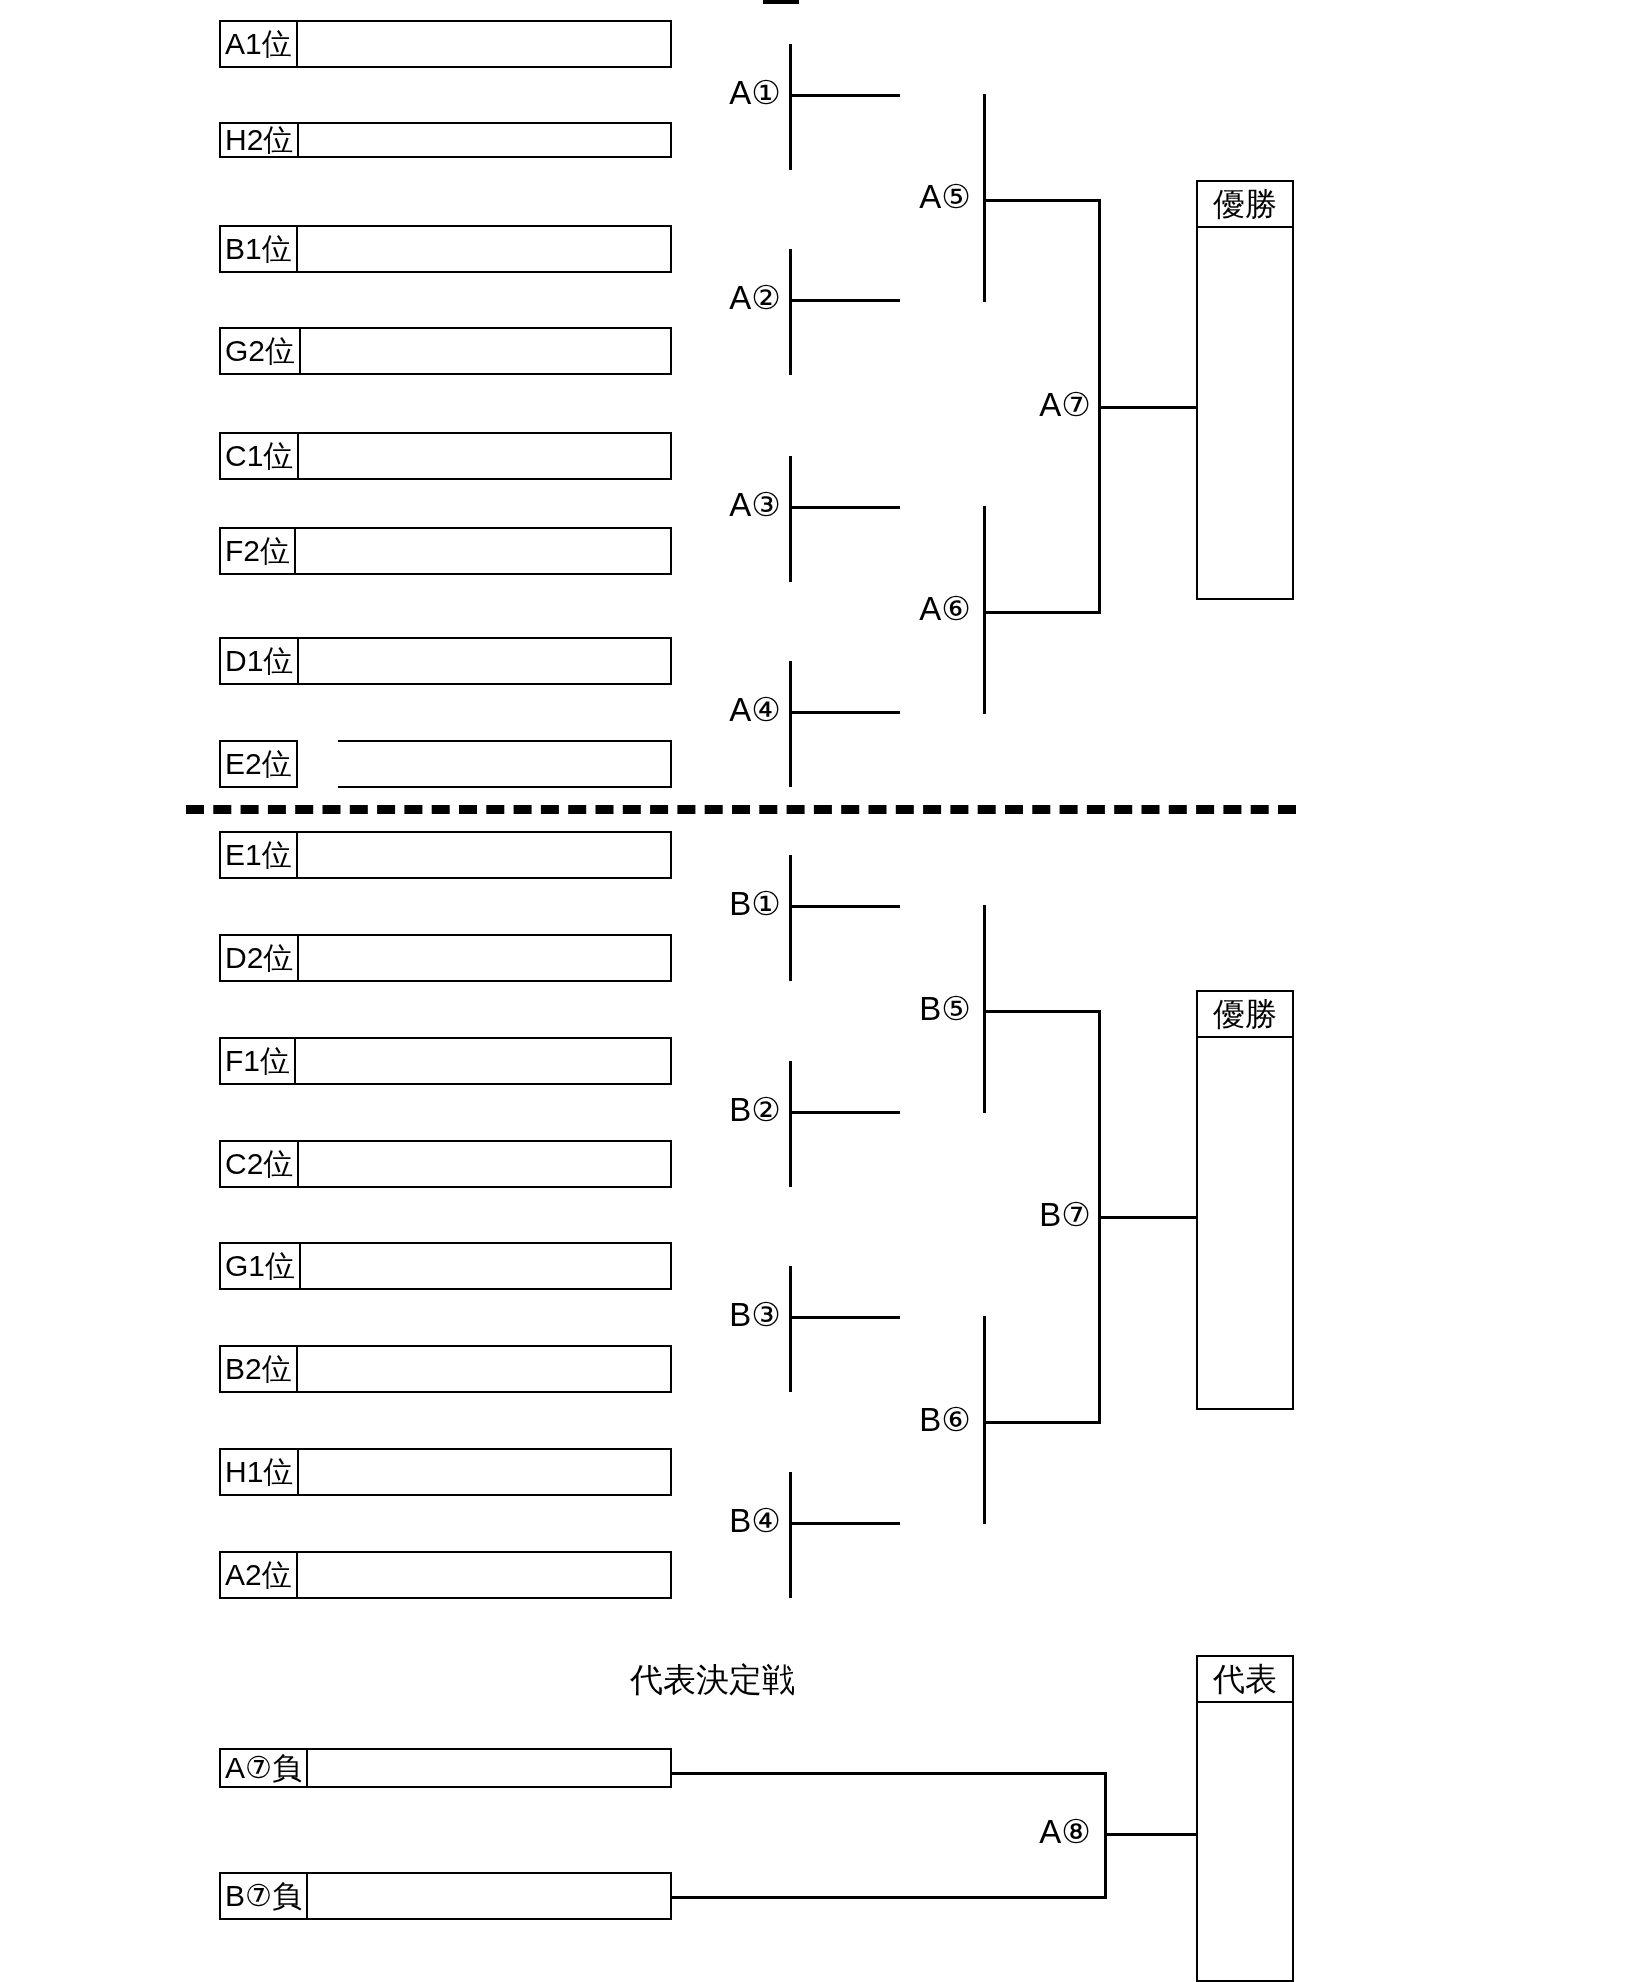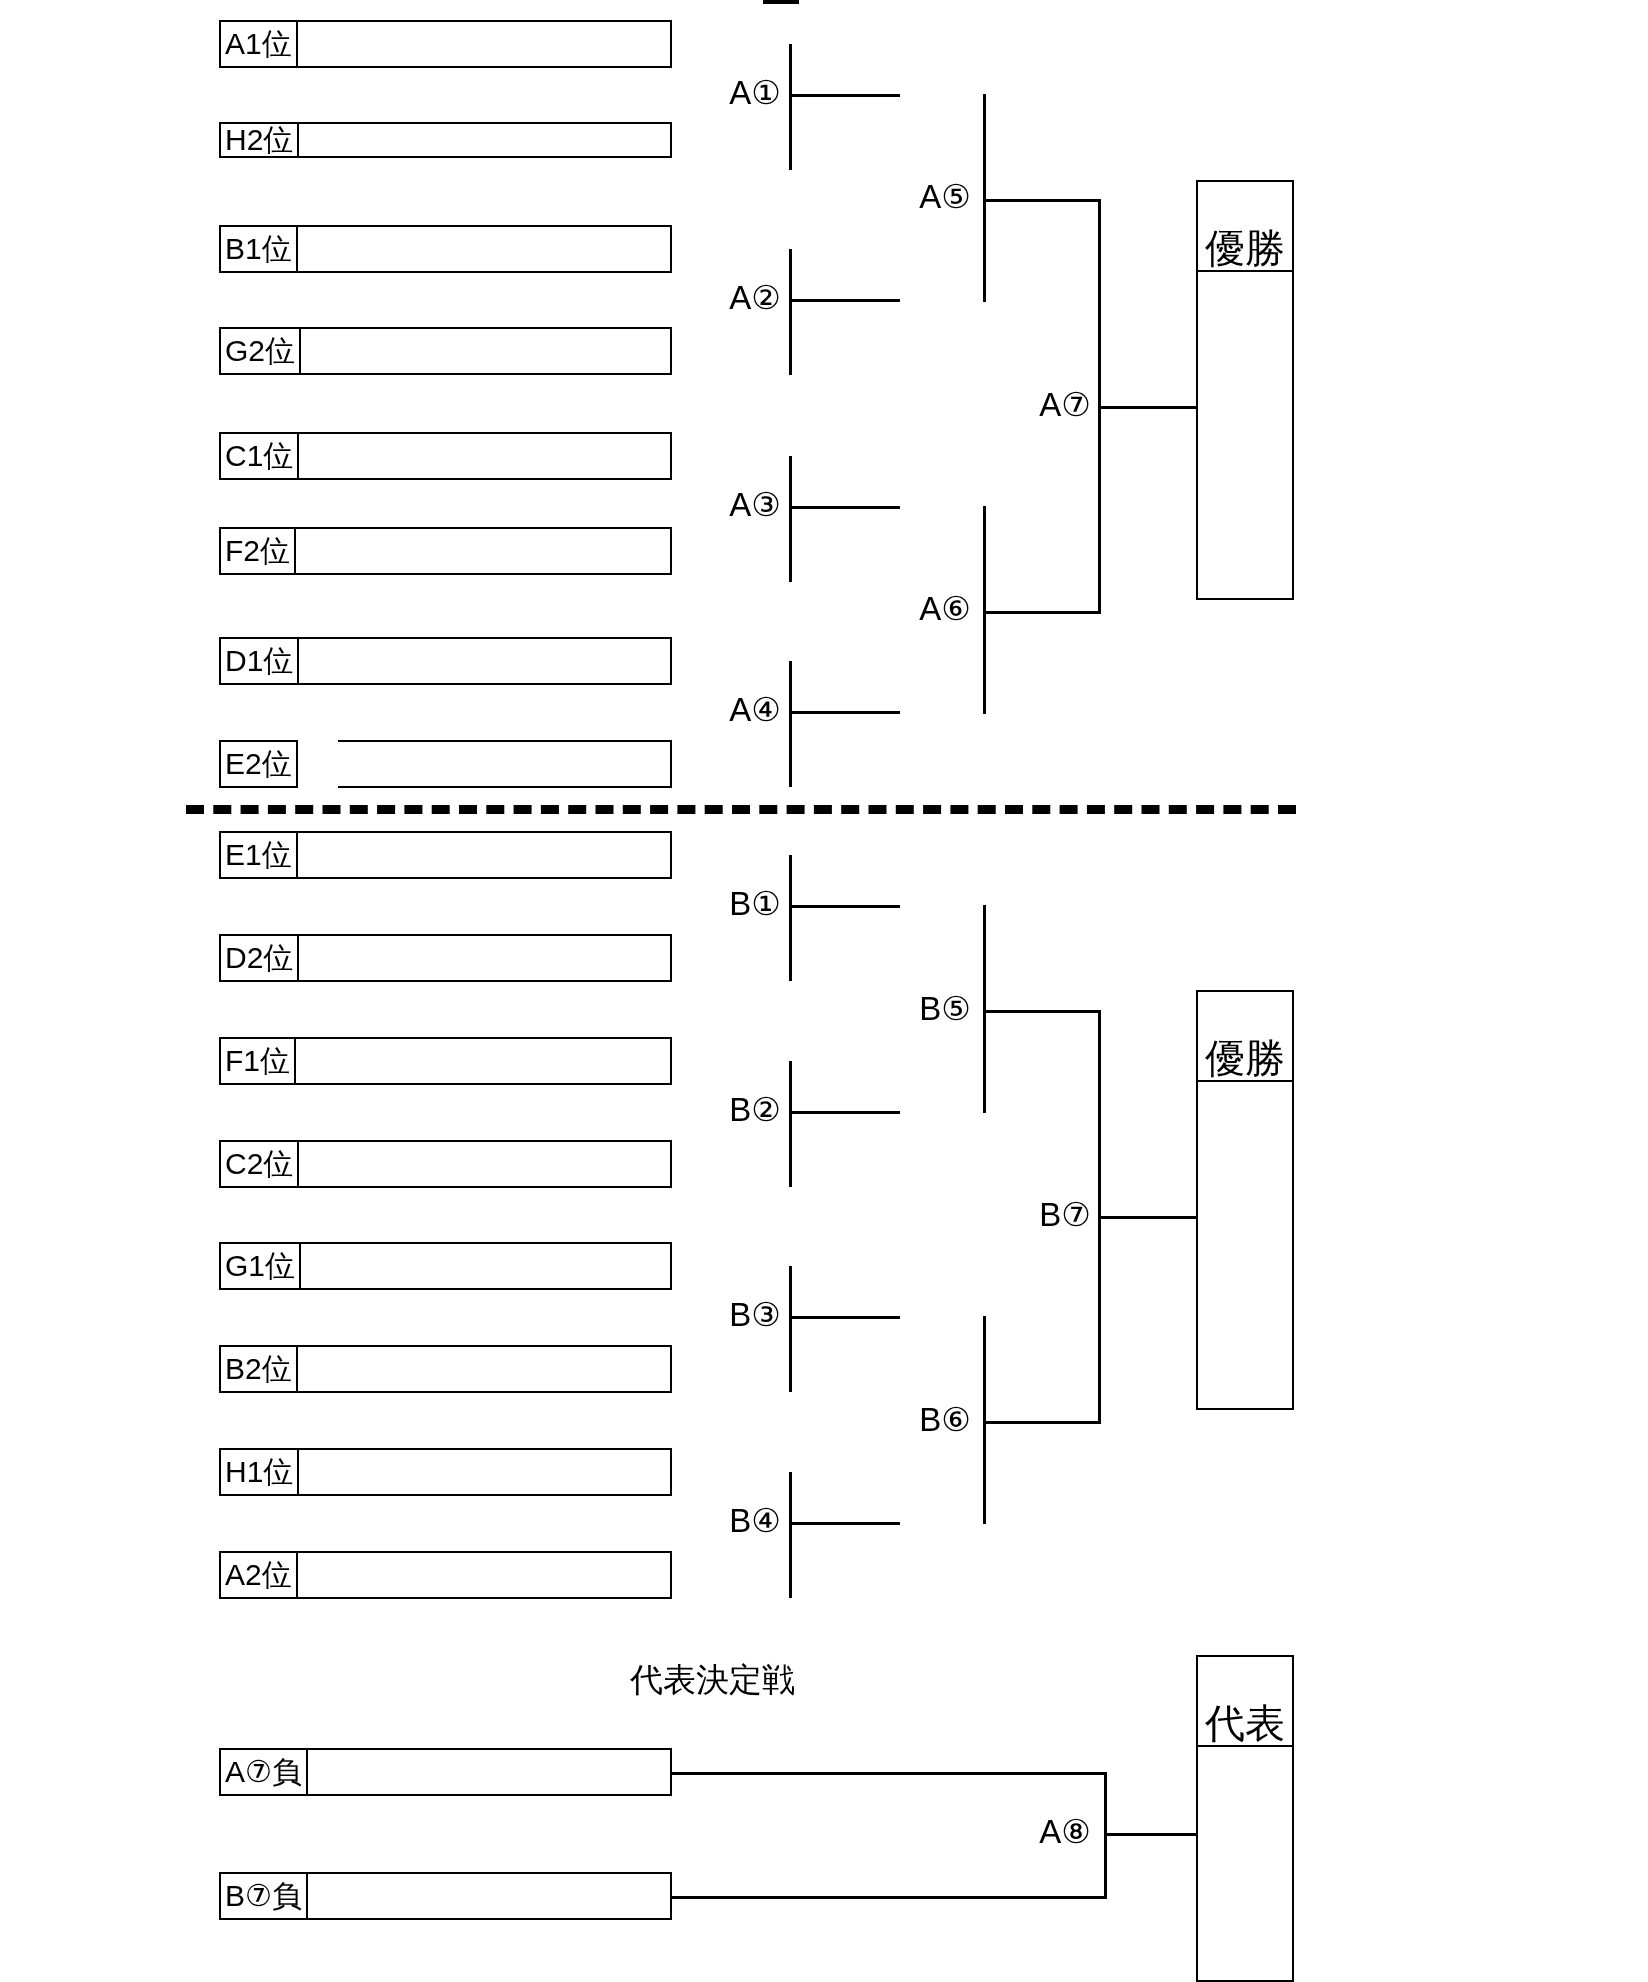--- a/index.html
+++ b/index.html
@@ -70,24 +70,23 @@
     border: 2px solid #000;
     background: #fff;
   }
   .resultbox .cap {
     box-sizing: border-box;
     border-bottom: 2px solid #000;
     height: 46px;
     display: flex;
     align-items: center;
     justify-content: center;
-    font-size: 40px;
-    line-height: 1;
-    white-space: nowrap;
-    margin-top: 44px;
+    font-size: 32px;
+    line-height: 1;
+    white-space: nowrap;
   }
   
   .dashsep {
     position: absolute;
     border-top: 9px dashed #000;
   }
   .sectiontitle {
     position: absolute;
     font-size: 33px;
     line-height: 1;
@@ -232,21 +231,21 @@
   <div class="vline" style="left:1098px;top:1010px;height:414px;"></div>
   <div class="hline" style="left:1098px;top:1216px;width:100px;"></div>
   <div class="mlabel" style="left:1000px;top:1198px;width:130px;">B⑦</div>
 
   <div class="resultbox" style="left:1196px;top:990px;width:98px;height:420px;">
     <div class="cap">優勝</div>
   </div>
 
   <div class="sectiontitle" style="left:630px;top:1663px;">代表決定戦</div>
 
-  <div class="slot" style="left:219px;top:1748px;width:453px;height:48px;">
+  <div class="slot" style="left:219px;top:1748px;width:453px;height:40px;">
     <span class="tag">A⑦負</span>
     <span class="namebox"></span>
   </div>
   <div class="slot" style="left:219px;top:1872px;width:453px;height:48px;">
     <span class="tag">B⑦負</span>
     <span class="namebox"></span>
   </div>
 
   <div class="hline" style="left:670px;top:1772px;width:437px;"></div>
   <div class="hline" style="left:670px;top:1896px;width:437px;"></div>

